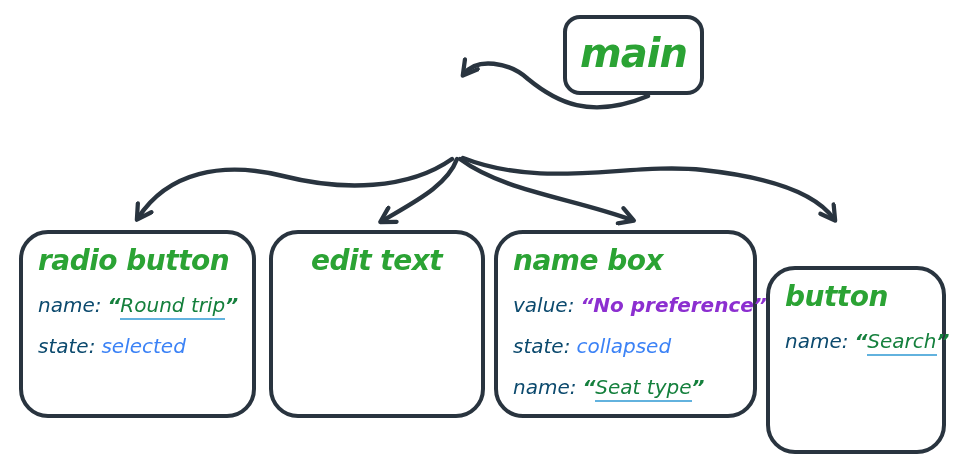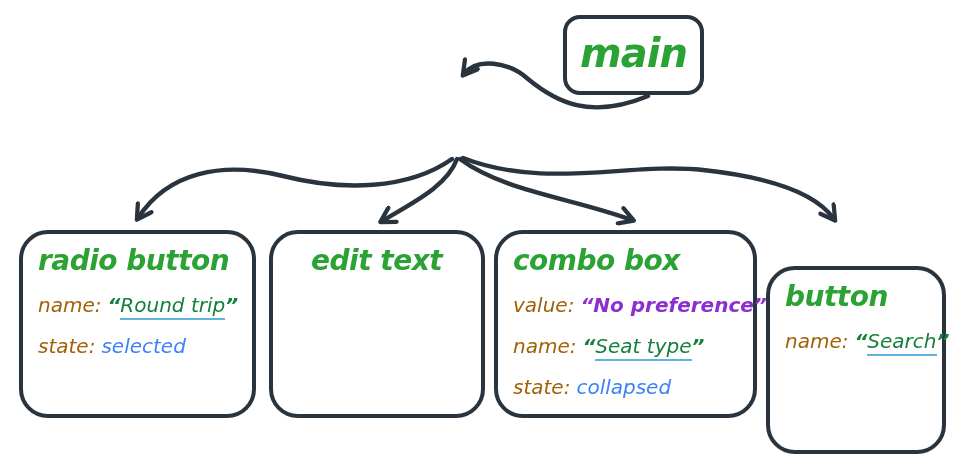--- a/index.html
+++ b/index.html
@@ -51,21 +51,21 @@
     line-height:1.2;
     white-space:nowrap;
     margin-bottom:14px;
   }
   .prop{
     font-size:20px;
     margin-bottom:15px;
     white-space:nowrap;
     line-height:1.3;
   }
-  .prop-key{color:#a16207;margin-right:6px;font-style:italic;}
+  .prop-key{color:#0c4a6e;margin-right:6px;font-style:italic;}
   .q{font-weight:bold;}
   .val-name{color:#15803d;}
   .val-name .val-text{
     border-bottom:2px solid #62b2de;
     padding-bottom:1px;
   }
   .val-value{color:#8c2fd0;font-weight:bold;}
   .val-state{color:#3b82f6;}
 </style>
 </head>
@@ -101,29 +101,29 @@
     <div class="prop">
       <span class="prop-key">state:</span><span class="val-state">selected</span>
     </div>
   </div>
 
   <div class="leaf leaf-edit">
     <div class="leaf-title">edit text</div>
   </div>
 
   <div class="leaf leaf-combo">
-    <div class="leaf-title">combo box</div>
+    <div class="leaf-title">name box</div>
     <div class="prop">
       <span class="prop-key">value:</span><span class="val-value"><span class="q">“</span><span class="val-text">No preference</span><span class="q">”</span></span>
     </div>
     <div class="prop">
-      <span class="prop-key">name:</span><span class="val-name"><span class="q">“</span><span class="val-text">Seat type</span><span class="q">”</span></span>
+      <span class="prop-key">state:</span><span class="val-state">collapsed</span>
     </div>
     <div class="prop">
-      <span class="prop-key">state:</span><span class="val-state">collapsed</span>
+      <span class="prop-key">name:</span><span class="val-name"><span class="q">“</span><span class="val-text">Seat type</span><span class="q">”</span></span>
     </div>
   </div>
 
   <div class="leaf leaf-button">
     <div class="leaf-title">button</div>
     <div class="prop">
       <span class="prop-key">name:</span><span class="val-name"><span class="q">“</span><span class="val-text">Search</span><span class="q">”</span></span>
     </div>
   </div>
 

